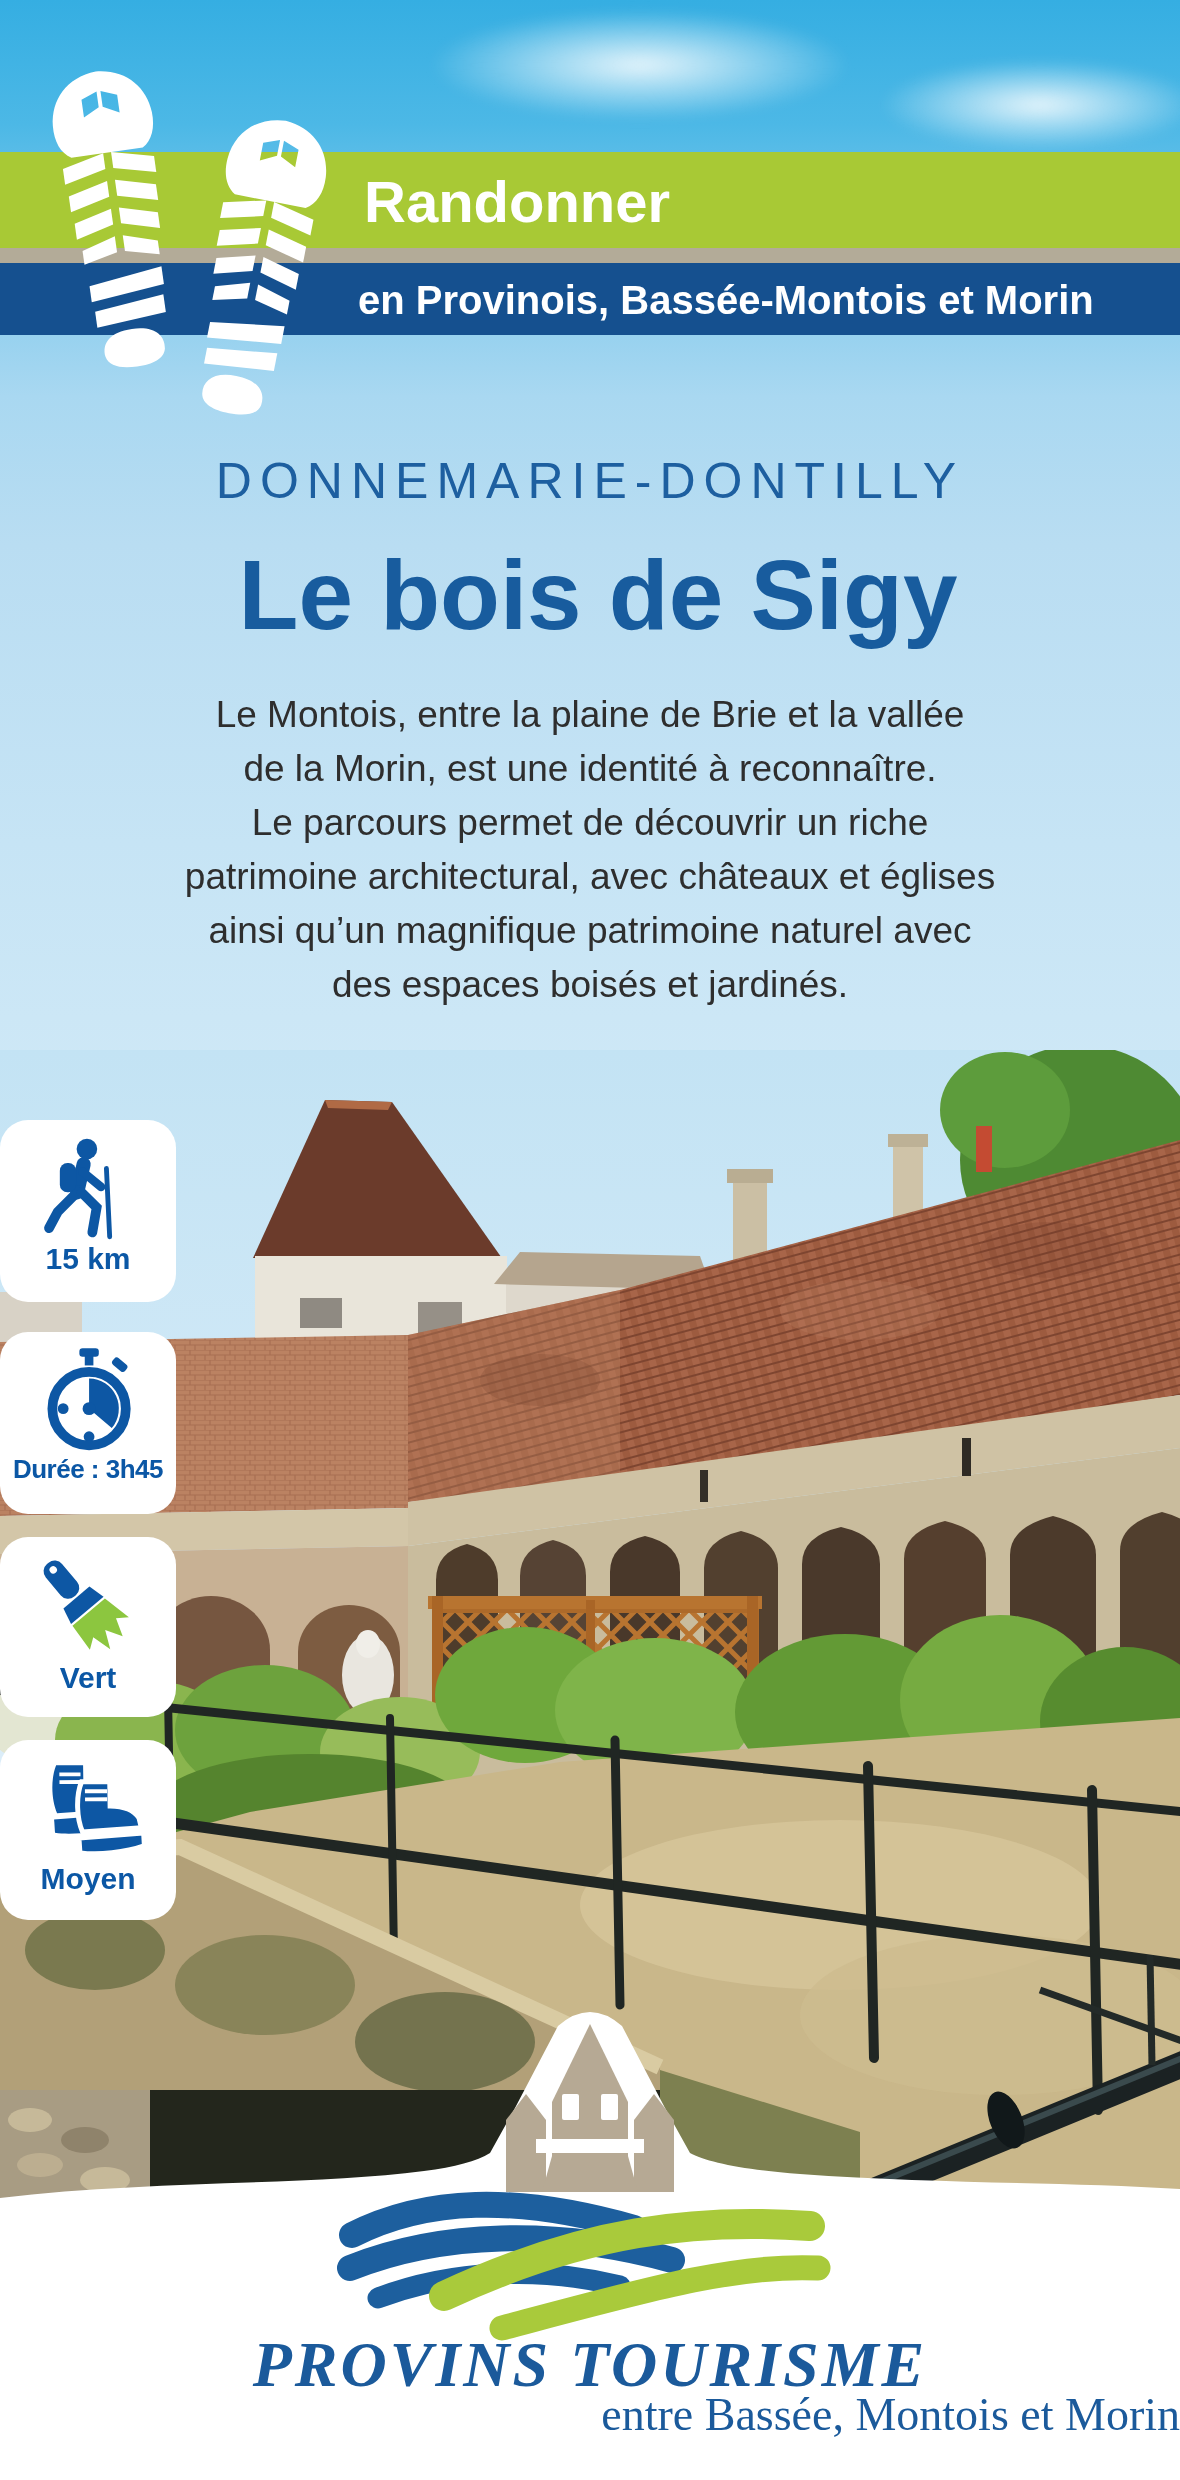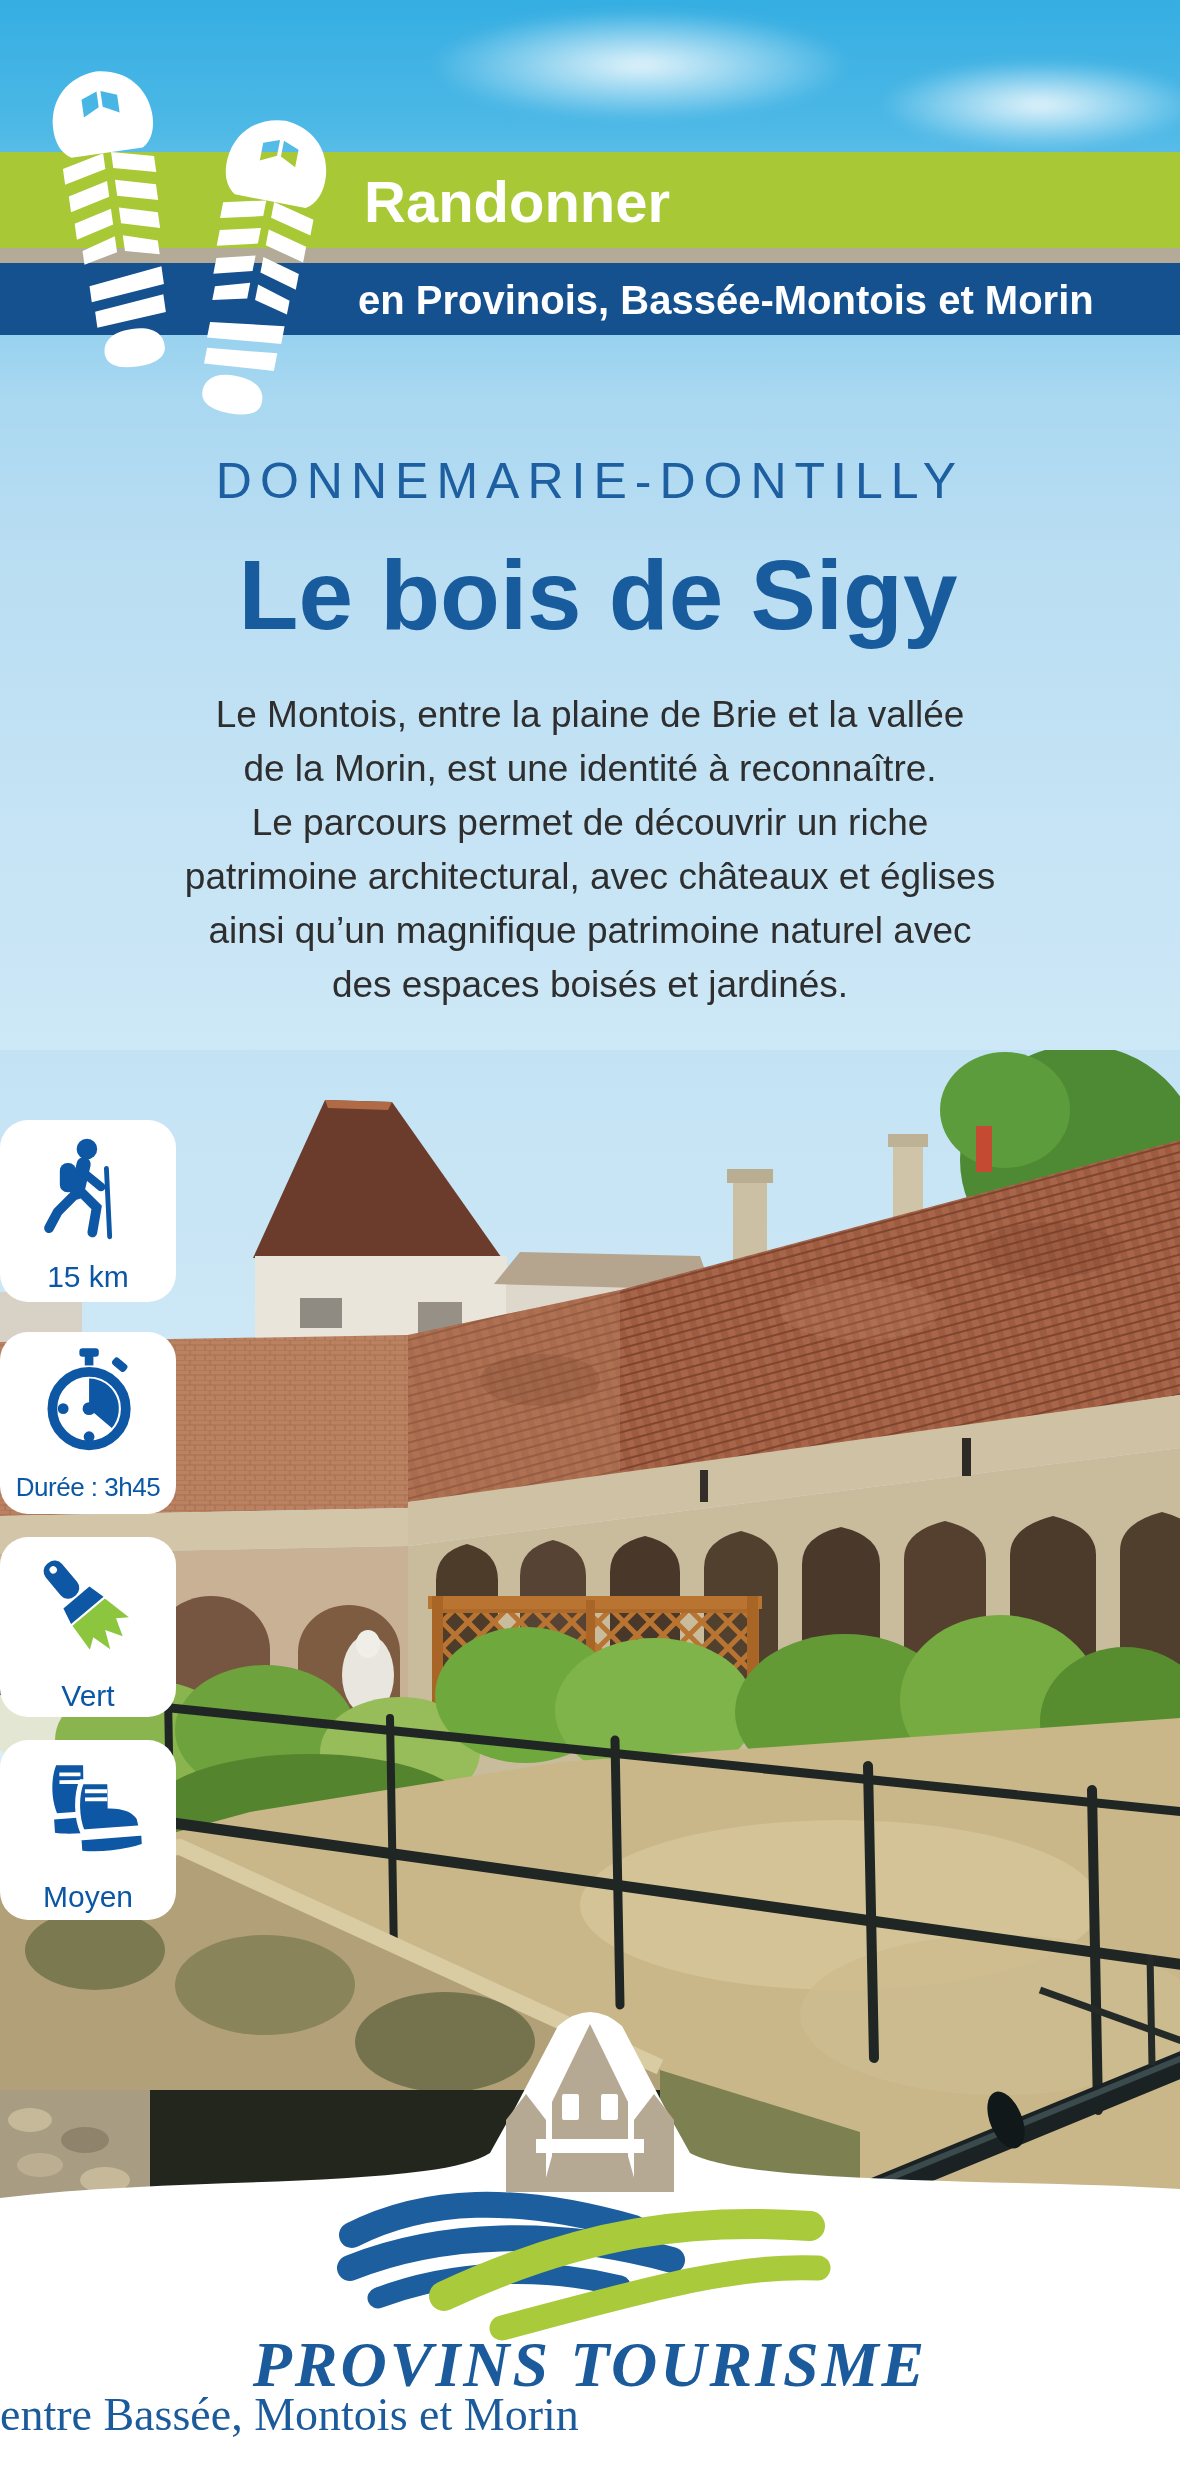--- a/index.html
+++ b/index.html
@@ -23,31 +23,31 @@
   .trailname{position:absolute;left:0;top:540px;width:1180px;text-align:center;
        font-size:98px;font-weight:700;color:#185c9e;line-height:110px;padding-left:8px;}
   .desc{position:absolute;left:90px;top:688px;width:1000px;text-align:center;
         font-size:37px;line-height:54px;color:#2e2e2e;}
   
   .photo{position:absolute;left:0;top:1050px;width:1180px;height:1150px;margin:0;z-index:2;}
   
   .badge{position:absolute;left:0;width:176px;background:#ffffff;border-radius:28px;
          z-index:12;display:flex;flex-direction:column;align-items:center;}
   .badge svg{margin-top:16px;}
-  .badge .lbl{font-weight:400;color:#0b57a5;margin-top:20px;}
+  .badge .lbl{font-weight:700;color:#0b57a5;margin-top:2px;}
   .b1{top:1120px;height:182px;} .b2{top:1332px;height:182px;}
   .b3{top:1537px;height:180px;} .b4{top:1740px;height:180px;}
   .lbl-lg{font-size:30px;} .lbl-sm{font-size:26px;letter-spacing:-0.5px;}
   
   .footer-white{position:absolute;left:0;top:2370px;width:1180px;height:110px;background:#ffffff;z-index:19;}
   .footer-svg{position:absolute;left:0;top:1990px;width:1180px;height:390px;z-index:20;}
   .ft-title{position:absolute;left:0;top:2328px;width:1180px;text-align:center;z-index:30;
             font-family:"Liberation Serif",serif;font-style:italic;font-weight:700;
             font-size:64px;letter-spacing:3px;color:#1b5a9b;}
-  .ft-sub{position:absolute;left:0;top:2388px;width:1180px;text-align:left;z-index:30;
+  .ft-sub{position:absolute;left:0;top:2388px;width:1180px;text-align:right;z-index:30;
           font-family:"Liberation Serif",serif;font-size:46px;color:#1b5a9b;}
 </style>
 </head>
 <body>
 
 <div class="page">
 
   <div class="cloud" style="left:430px;top:10px;width:420px;height:110px;"></div>
   <div class="cloud" style="left:880px;top:60px;width:320px;height:90px;"></div>
 

